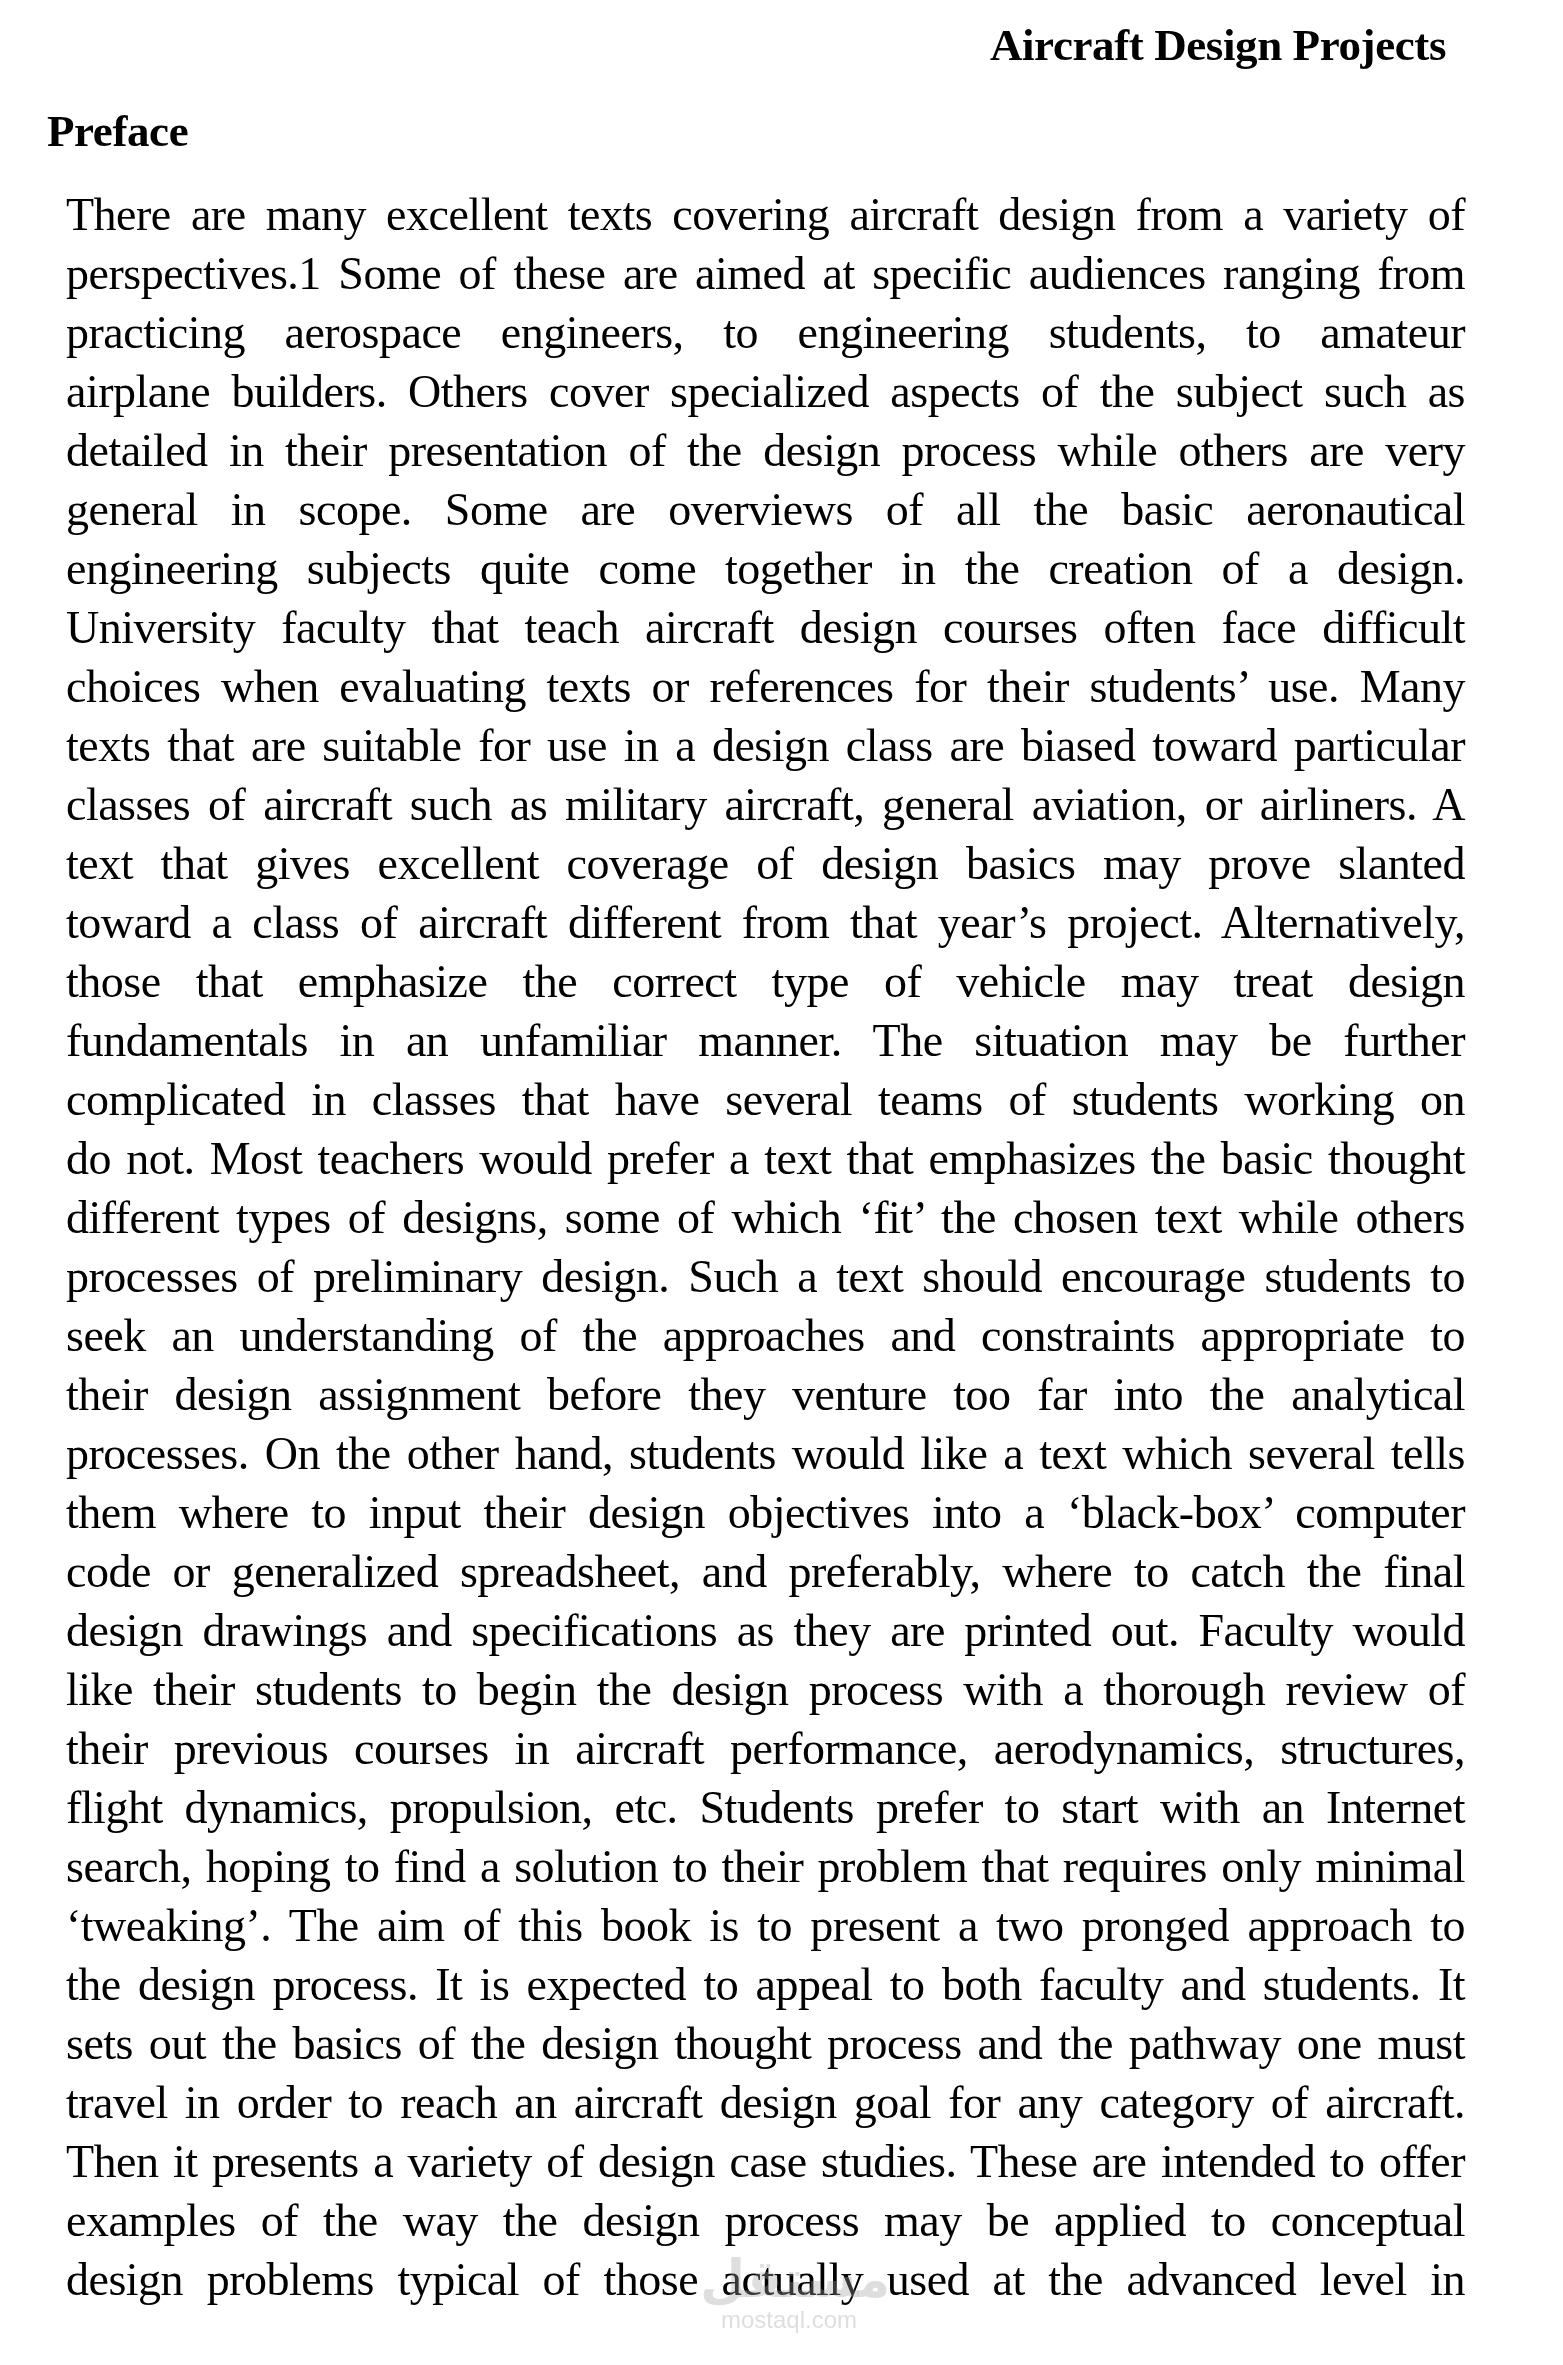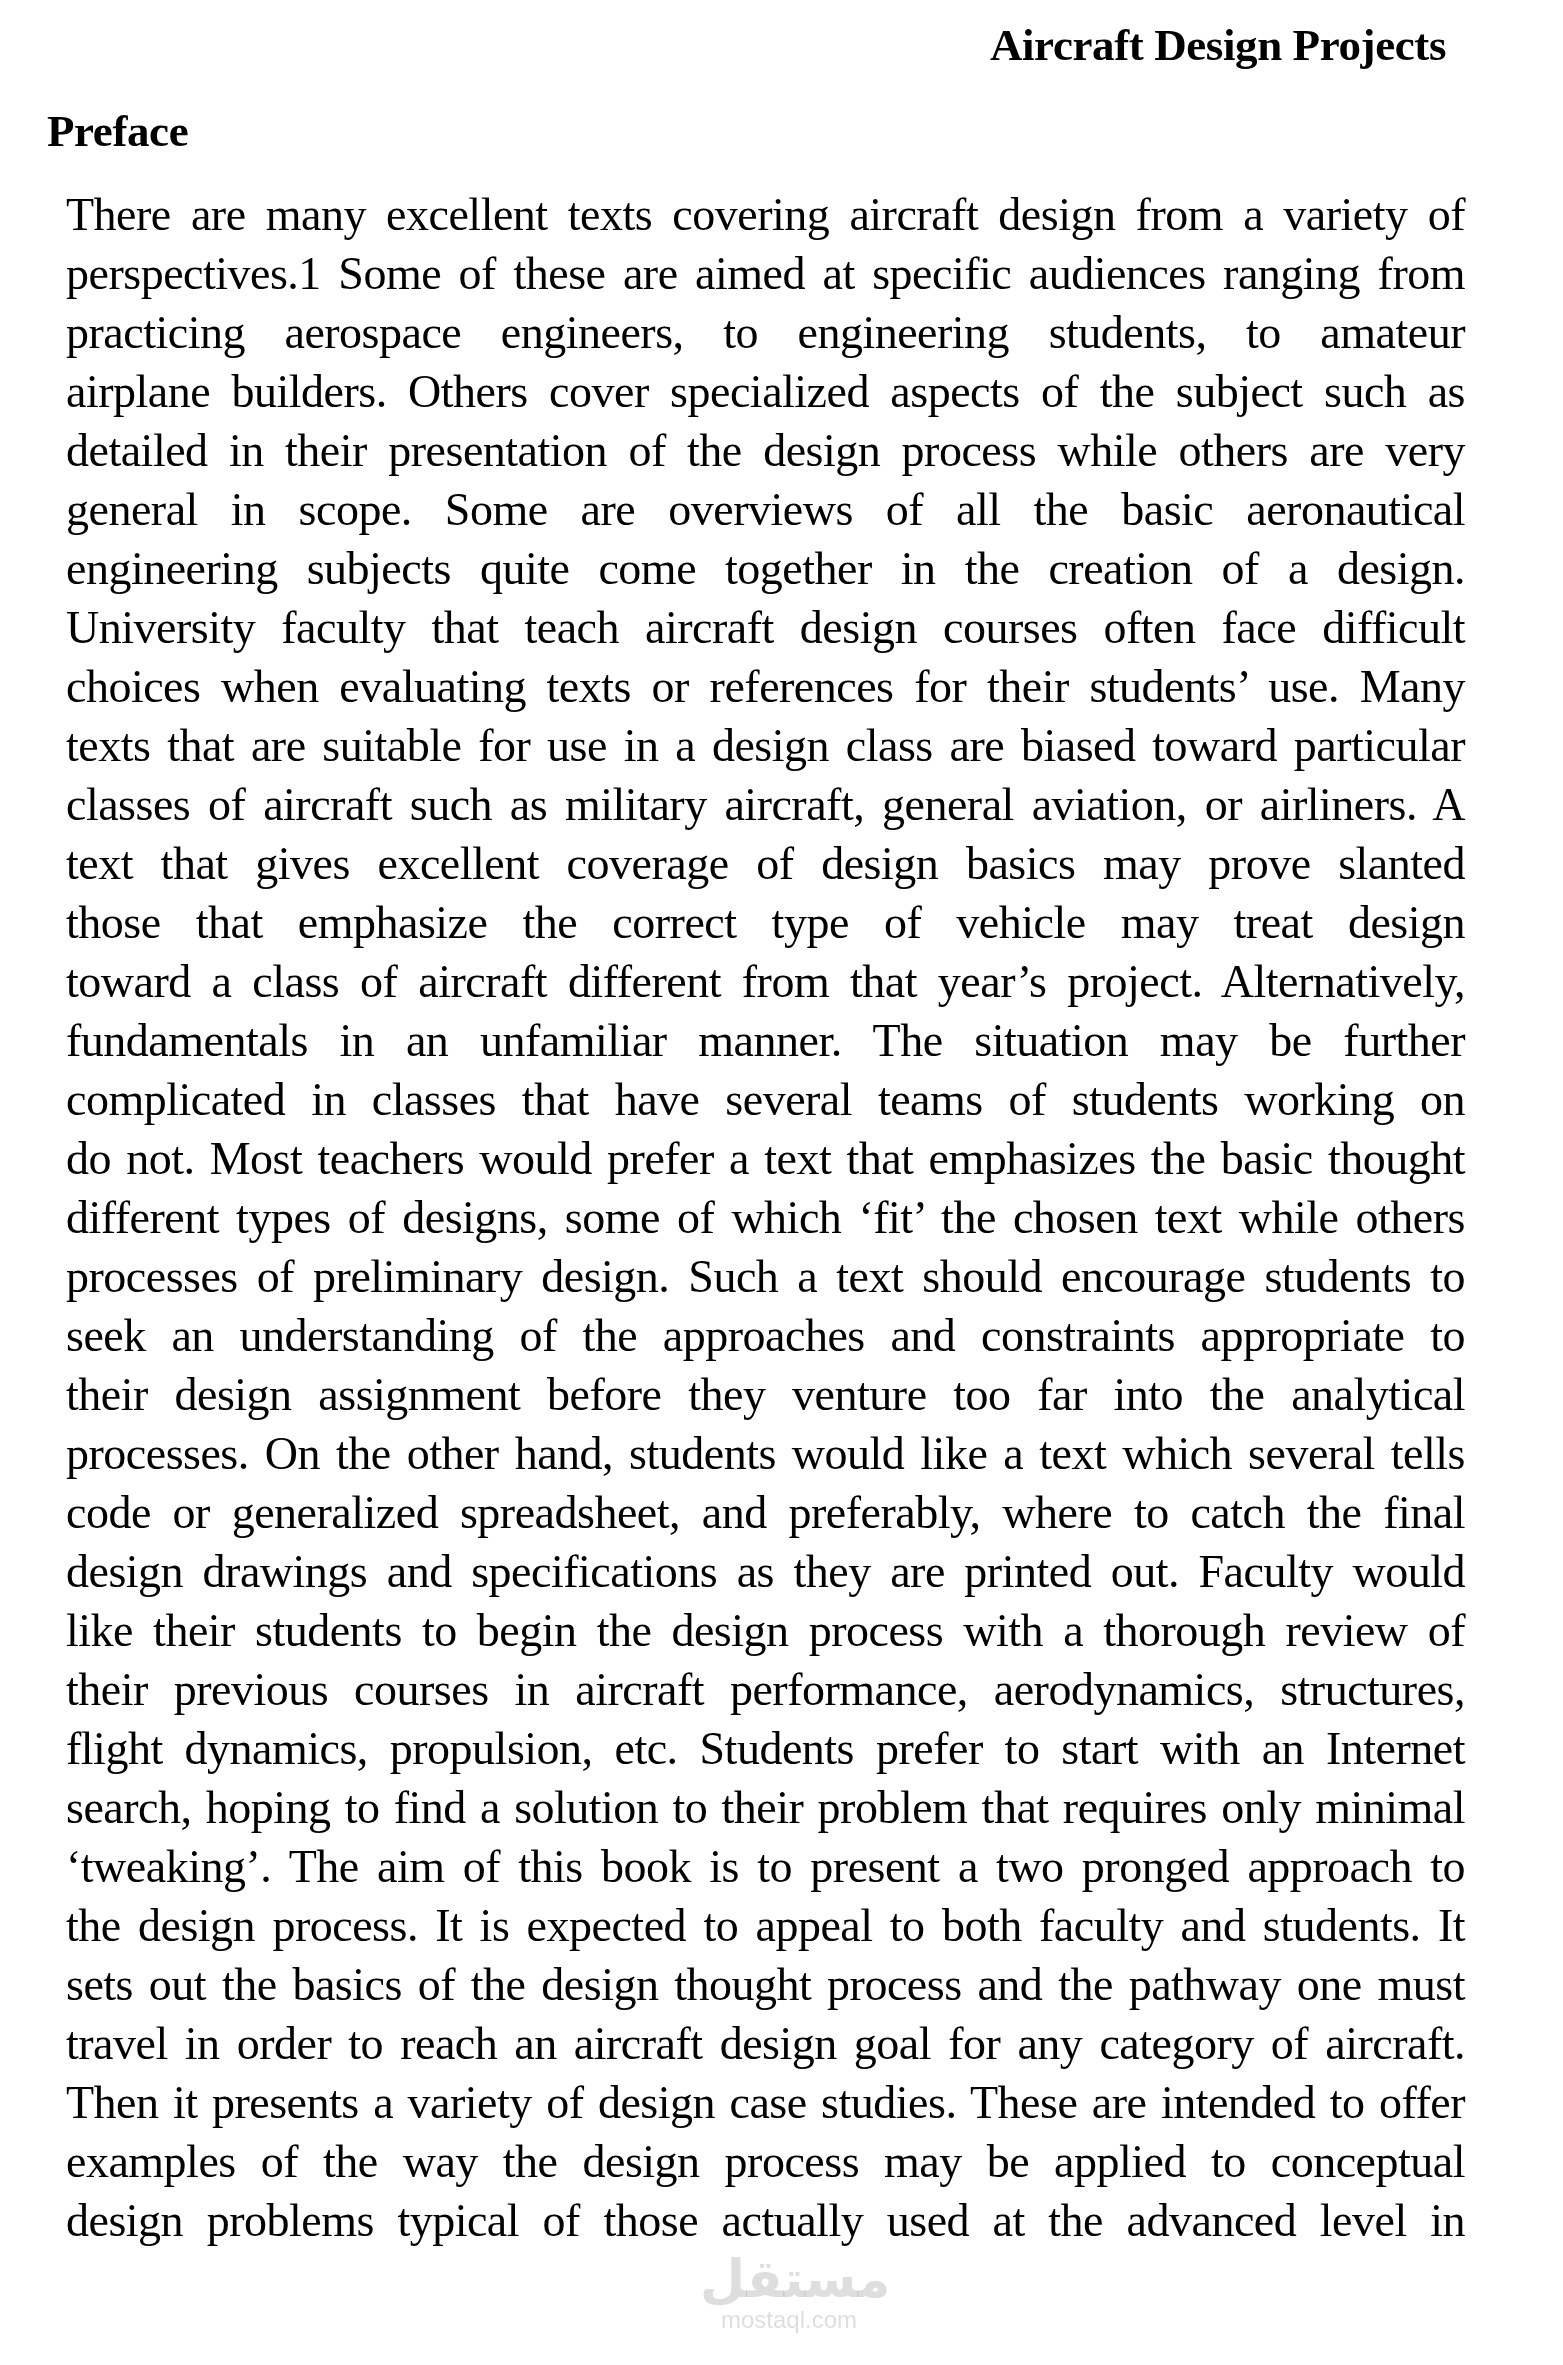--- a/index.html
+++ b/index.html
@@ -88,30 +88,31 @@
     <span class="line">practicing aerospace engineers, to engineering students, to amateur</span>
     <span class="line">airplane builders. Others cover specialized aspects of the subject such as</span>
     <span class="line">detailed in their presentation of the design process while others are very</span>
     <span class="line">general in scope. Some are overviews of all the basic aeronautical</span>
     <span class="line">engineering subjects quite come together in the creation of a design.</span>
     <span class="line">University faculty that teach aircraft design courses often face difficult</span>
     <span class="line">choices when evaluating texts or references for their students’ use. Many</span>
     <span class="line">texts that are suitable for use in a design class are biased toward particular</span>
     <span class="line">classes of aircraft such as military aircraft, general aviation, or airliners. A</span>
     <span class="line">text that gives excellent coverage of design basics may prove slanted</span>
+    <span class="line">toward a class of aircraft different from that year’s project. Alternatively,</span>
     <span class="line">those that emphasize the correct type of vehicle may treat design</span>
-    <span class="line">toward a class of aircraft different from that year’s project. Alternatively,</span>
     <span class="line">fundamentals in an unfamiliar manner. The situation may be further</span>
     <span class="line">complicated in classes that have several teams of students working on</span>
     <span class="line">do not. Most teachers would prefer a text that emphasizes the basic thought</span>
     <span class="line">different types of designs, some of which ‘fit’ the chosen text while others</span>
     <span class="line">processes of preliminary design. Such a text should encourage students to</span>
     <span class="line">seek an understanding of the approaches and constraints appropriate to</span>
     <span class="line">their design assignment before they venture too far into the analytical</span>
     <span class="line">processes. On the other hand, students would like a text which several tells</span>
+    <span class="line">them where to input their design objectives into a ‘black-box’ computer</span>
     <span class="line">code or generalized spreadsheet, and preferably, where to catch the final</span>
     <span class="line">design drawings and specifications as they are printed out. Faculty would</span>
     <span class="line">like their students to begin the design process with a thorough review of</span>
     <span class="line">their previous courses in aircraft performance, aerodynamics, structures,</span>
     <span class="line">flight dynamics, propulsion, etc. Students prefer to start with an Internet</span>
     <span class="line">search, hoping to find a solution to their problem that requires only minimal</span>
     <span class="line">‘tweaking’. The aim of this book is to present a two pronged approach to</span>
     <span class="line">the design process. It is expected to appeal to both faculty and students. It</span>
     <span class="line">sets out the basics of the design thought process and the pathway one must</span>
     <span class="line">travel in order to reach an aircraft design goal for any category of aircraft.</span>

